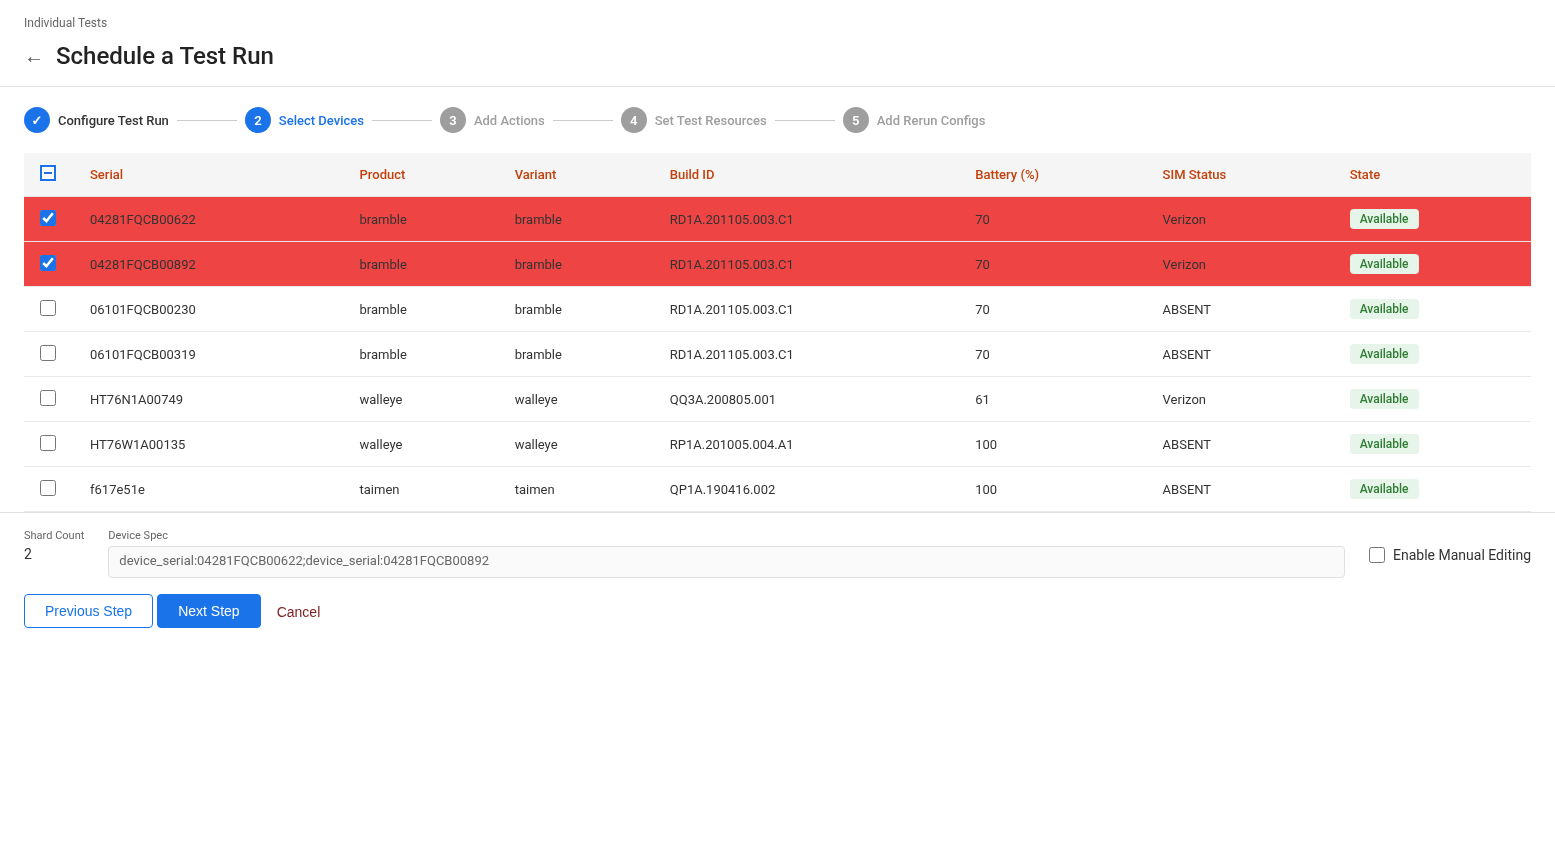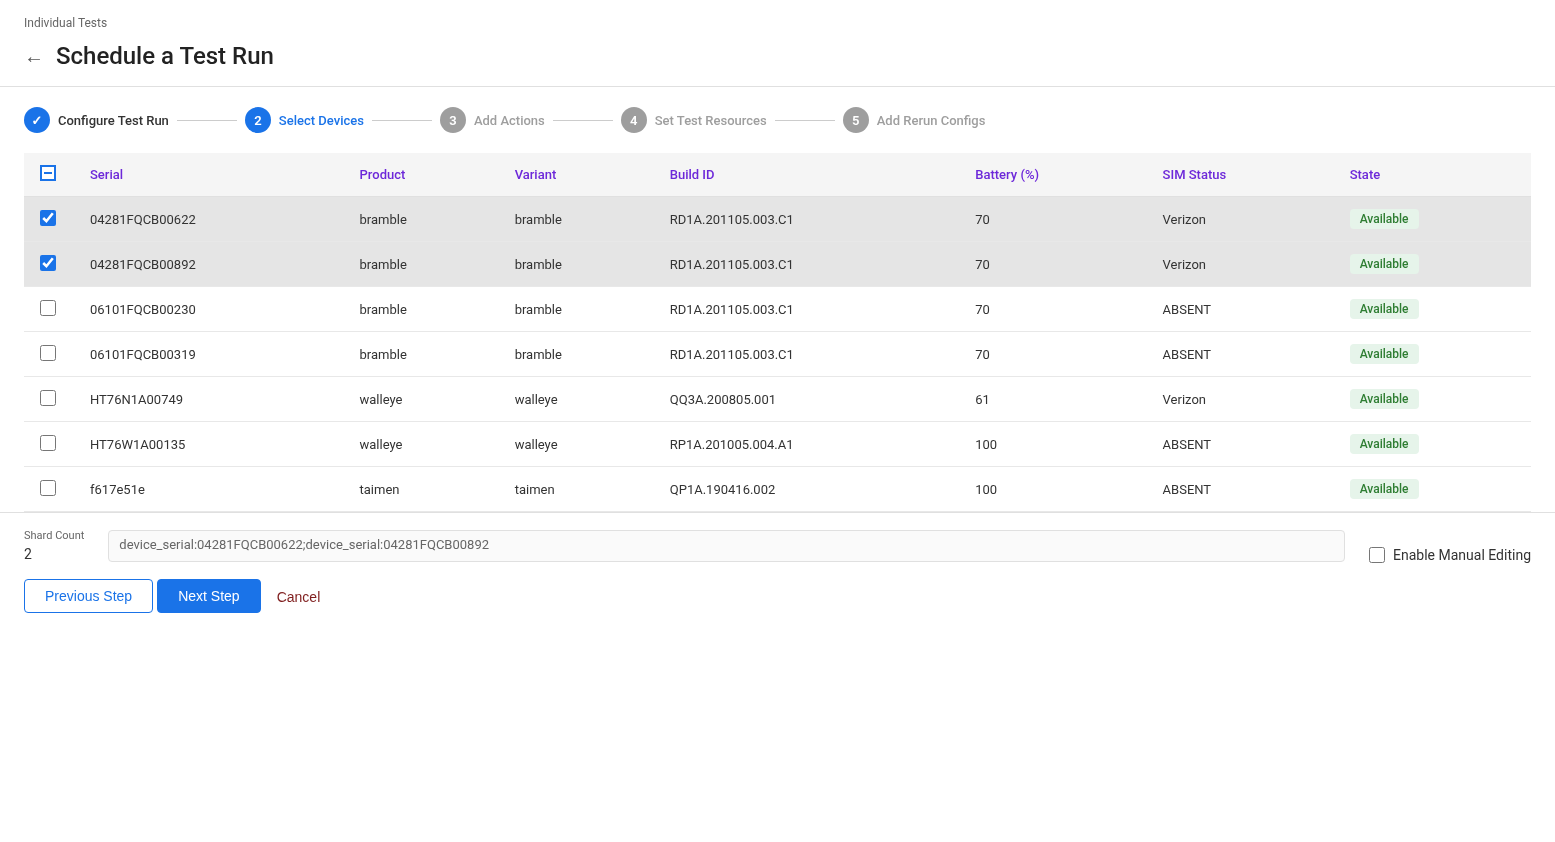--- a/index.html
+++ b/index.html
@@ -22,23 +22,23 @@
     .step-label { font-size: 13px; font-weight: 500; white-space: nowrap; }
     .step-label.active { color: #1a73e8; }
     .step-label.inactive { color: #9e9e9e; }
     .step-connector { width: 60px; height: 1px; background: #ccc; margin: 0 8px; }
 
     .content { padding: 0 24px; }
 
     
     .device-table { width: 100%; border-collapse: collapse; }
     .device-table thead tr { background: #f5f5f5; }
-    .device-table th { padding: 12px 16px; text-align: left; font-size: 13px; font-weight: 500; color: #6d28d9; border-bottom: 1px solid #e0e0e0; }
+    .device-table th { padding: 12px 16px; text-align: left; font-size: 13px; font-weight: 500; color: #c2410c; border-bottom: 1px solid #e0e0e0; }
     .device-table td { padding: 12px 16px; font-size: 13px; border-bottom: 1px solid #e8e8e8; color: #333; }
-    .device-table tr.selected-row { background: #e5e5e5; }
+    .device-table tr.selected-row { background: #ef4444; }
 
     .checkbox-cell { width: 50px; }
     .check-input { width: 16px; height: 16px; cursor: pointer; accent-color: #1a73e8; }
 
     .state-badge { display: inline-block; padding: 3px 10px; border-radius: 4px; font-size: 12px; font-weight: 500; }
     .state-available { background: #e6f4ea; color: #2e7d32; }
 
     .footer-section { padding: 16px 24px; border-top: 1px solid #e0e0e0; }
     .field-group { display: flex; flex-direction: column; }
     .field-label { font-size: 11px; color: #666; margin-bottom: 4px; }
@@ -184,26 +184,27 @@
           <td>100</td>
           <td>ABSENT</td>
           <td><span class="state-badge state-available">Available</span></td>
         </tr>
       </tbody>
   </table>
 </div>
 
 <div class="footer-section">
   <div style="display:flex; justify-content:space-between; align-items:flex-start;">
-    <div style="display:flex; gap:24px; align-items:flex-end; flex:1;">
+    <div style="display:flex; gap:24px; align-items:flex-start; flex:1;">
       <div class="field-group">
         <span class="field-label">Shard Count</span>
         <span class="field-value">2</span>
       </div>
       <div class="device-spec-group">
+        <span class="field-label">Device Spec</span>
         <div class="device-spec-value">device_serial:04281FQCB00622;device_serial:04281FQCB00892</div>
       </div>
     </div>
     <div class="footer-right" style="display:flex; align-items:center; gap:8px; margin-left:24px; padding-top:18px;">
       <input type="checkbox" class="check-manual" style="">
       <label>Enable Manual Editing</label>
     </div>
   </div>
 
   <div class="actions-row" style="margin-top:16px;">

